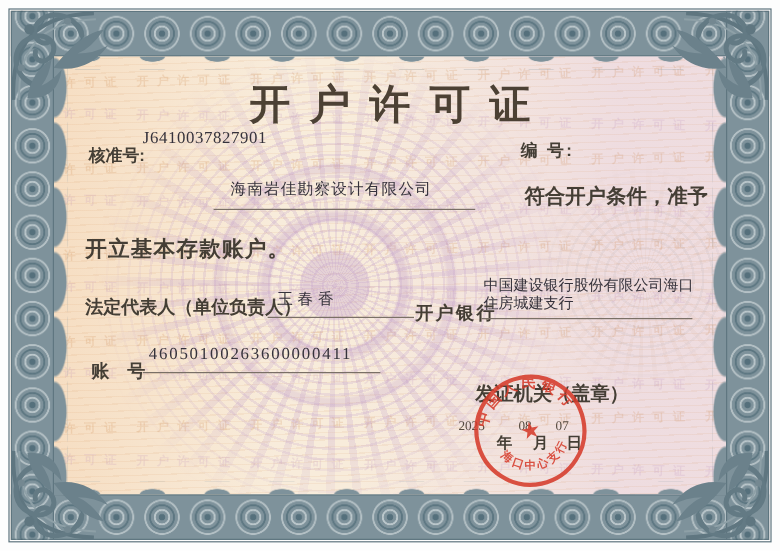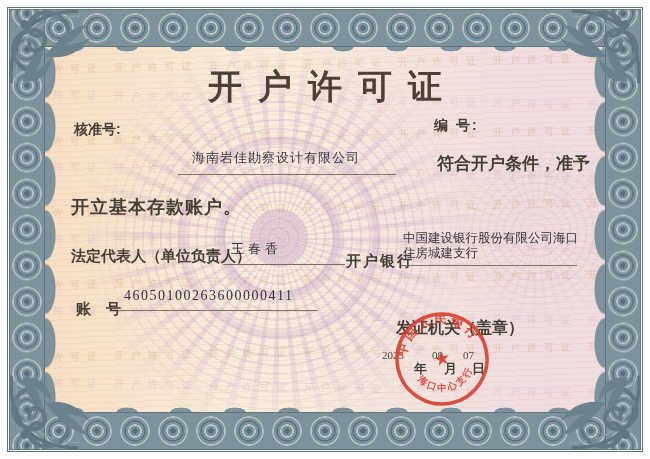--- a/index.html
+++ b/index.html
@@ -145,20 +145,21 @@
       <use href="#corner-orn"></use>
     </svg>
   <svg class="corner c-br" viewBox="0 0 100 100">
       <use href="#corner-orn"></use>
     </svg>
 
   <div class="content">
     <div class="abs title">开户许可证</div>
 
     <div class="abs lbl" style="left:74px;top:121px;font-size:14px;">核准号:</div>
+    <div class="abs val" style="left:119px;top:108px;font-size:14px;letter-spacing:.5px;">J6410037827901</div>
 
     <div class="abs lbl" style="left:434px;top:117px;font-size:14px;letter-spacing:2px;">编 号:</div>
 
     <div class="abs val" style="left:192px;top:149px;font-size:13px;letter-spacing:1px;">海南岩佳勘察设计有限公司</div>
     <div class="abs rule" style="left:178px;top:174px;width:218px;"></div>
     <div class="abs lbl" style="left:437px;top:152px;font-size:17px;">符合开户条件，准予</div>
 
     <div class="abs lbl" style="left:71px;top:195px;font-size:18px;letter-spacing:1px;">开立基本存款账户。</div>
 
     <div class="abs lbl" style="left:71px;top:247px;font-size:15px;">法定代表人（单位负责人）</div>

